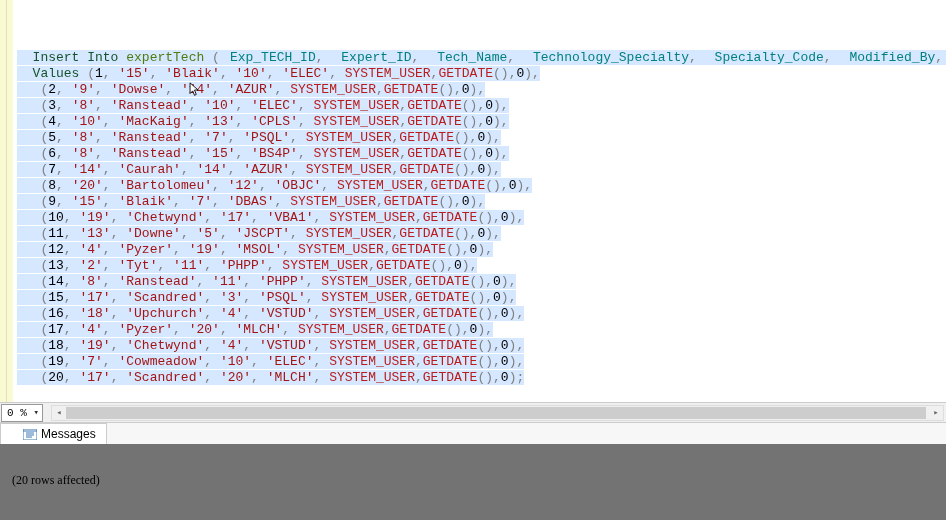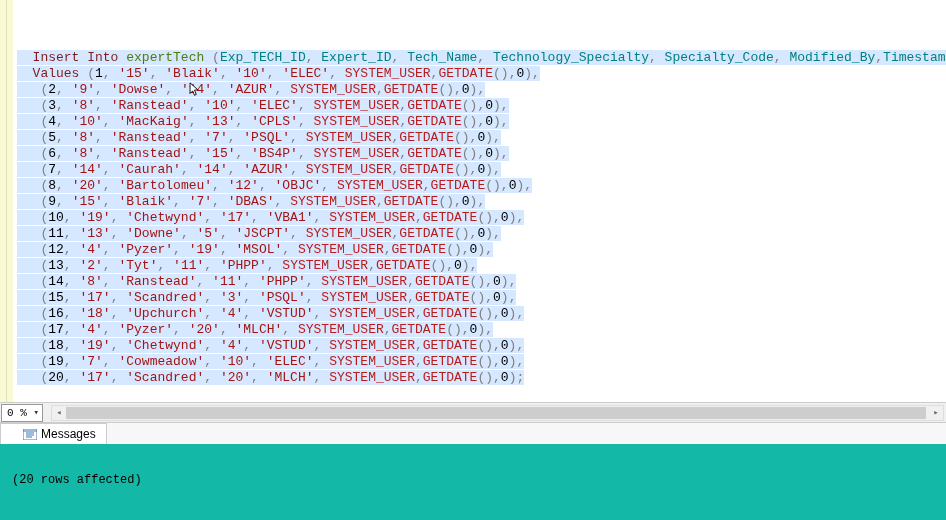--- a/index.html
+++ b/index.html
@@ -32,25 +32,25 @@
   .code-area {
     flex: 1;
     padding: 2px 0 2px 4px;
     line-height: 16px;
     white-space: pre;
     overflow: hidden;
     position: relative;
   }
   .line { height: 16px; }
   .sel { background: #d6e8ff; display: inline; }
-  .kw { color: #7f1d1d; }
+  .kw { color: #14532d; }
   .str { color: #a31515; }
   .func { color: #b91c1c; }
   .num { color: #000; }
-  .ident { color: #008080; }
+  .ident { color: #008080; margin-left: 10px; }
   .op { color: #808080; }
   .plain { color: #4d7c0f; }
   .cursor {
     position: absolute;
     width: 11px; height: 16px;
     pointer-events: none;
   }
   .zoom-bar {
     position: absolute;
     left: 0; right: 0;
@@ -119,23 +119,23 @@
     height: 21px;
   }
   .tab-icon {
     width: 14px; height: 11px;
     display: inline-block;
   }
   .messages {
     position: absolute;
     left: 0; right: 0;
     top: 444px; bottom: 0;
-    background: #14b8a6;
+    background: #737373;
     padding: 12px 8px 4px 12px;
-    font-family: Liberation Mono, monospace;
+    font-family: Liberation Serif, serif;
     font-size: 12px;
     color: #000;
     line-height: 16px;
     white-space: pre;
     overflow: hidden;
   }
 </style>
 </head>
 <body>
 

